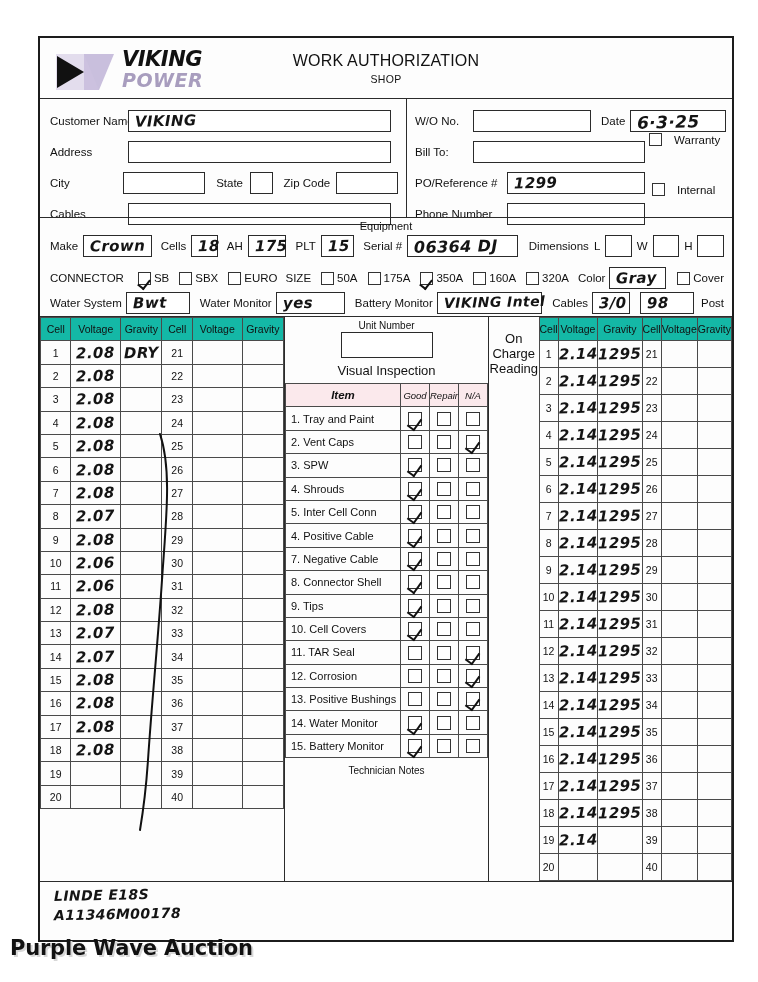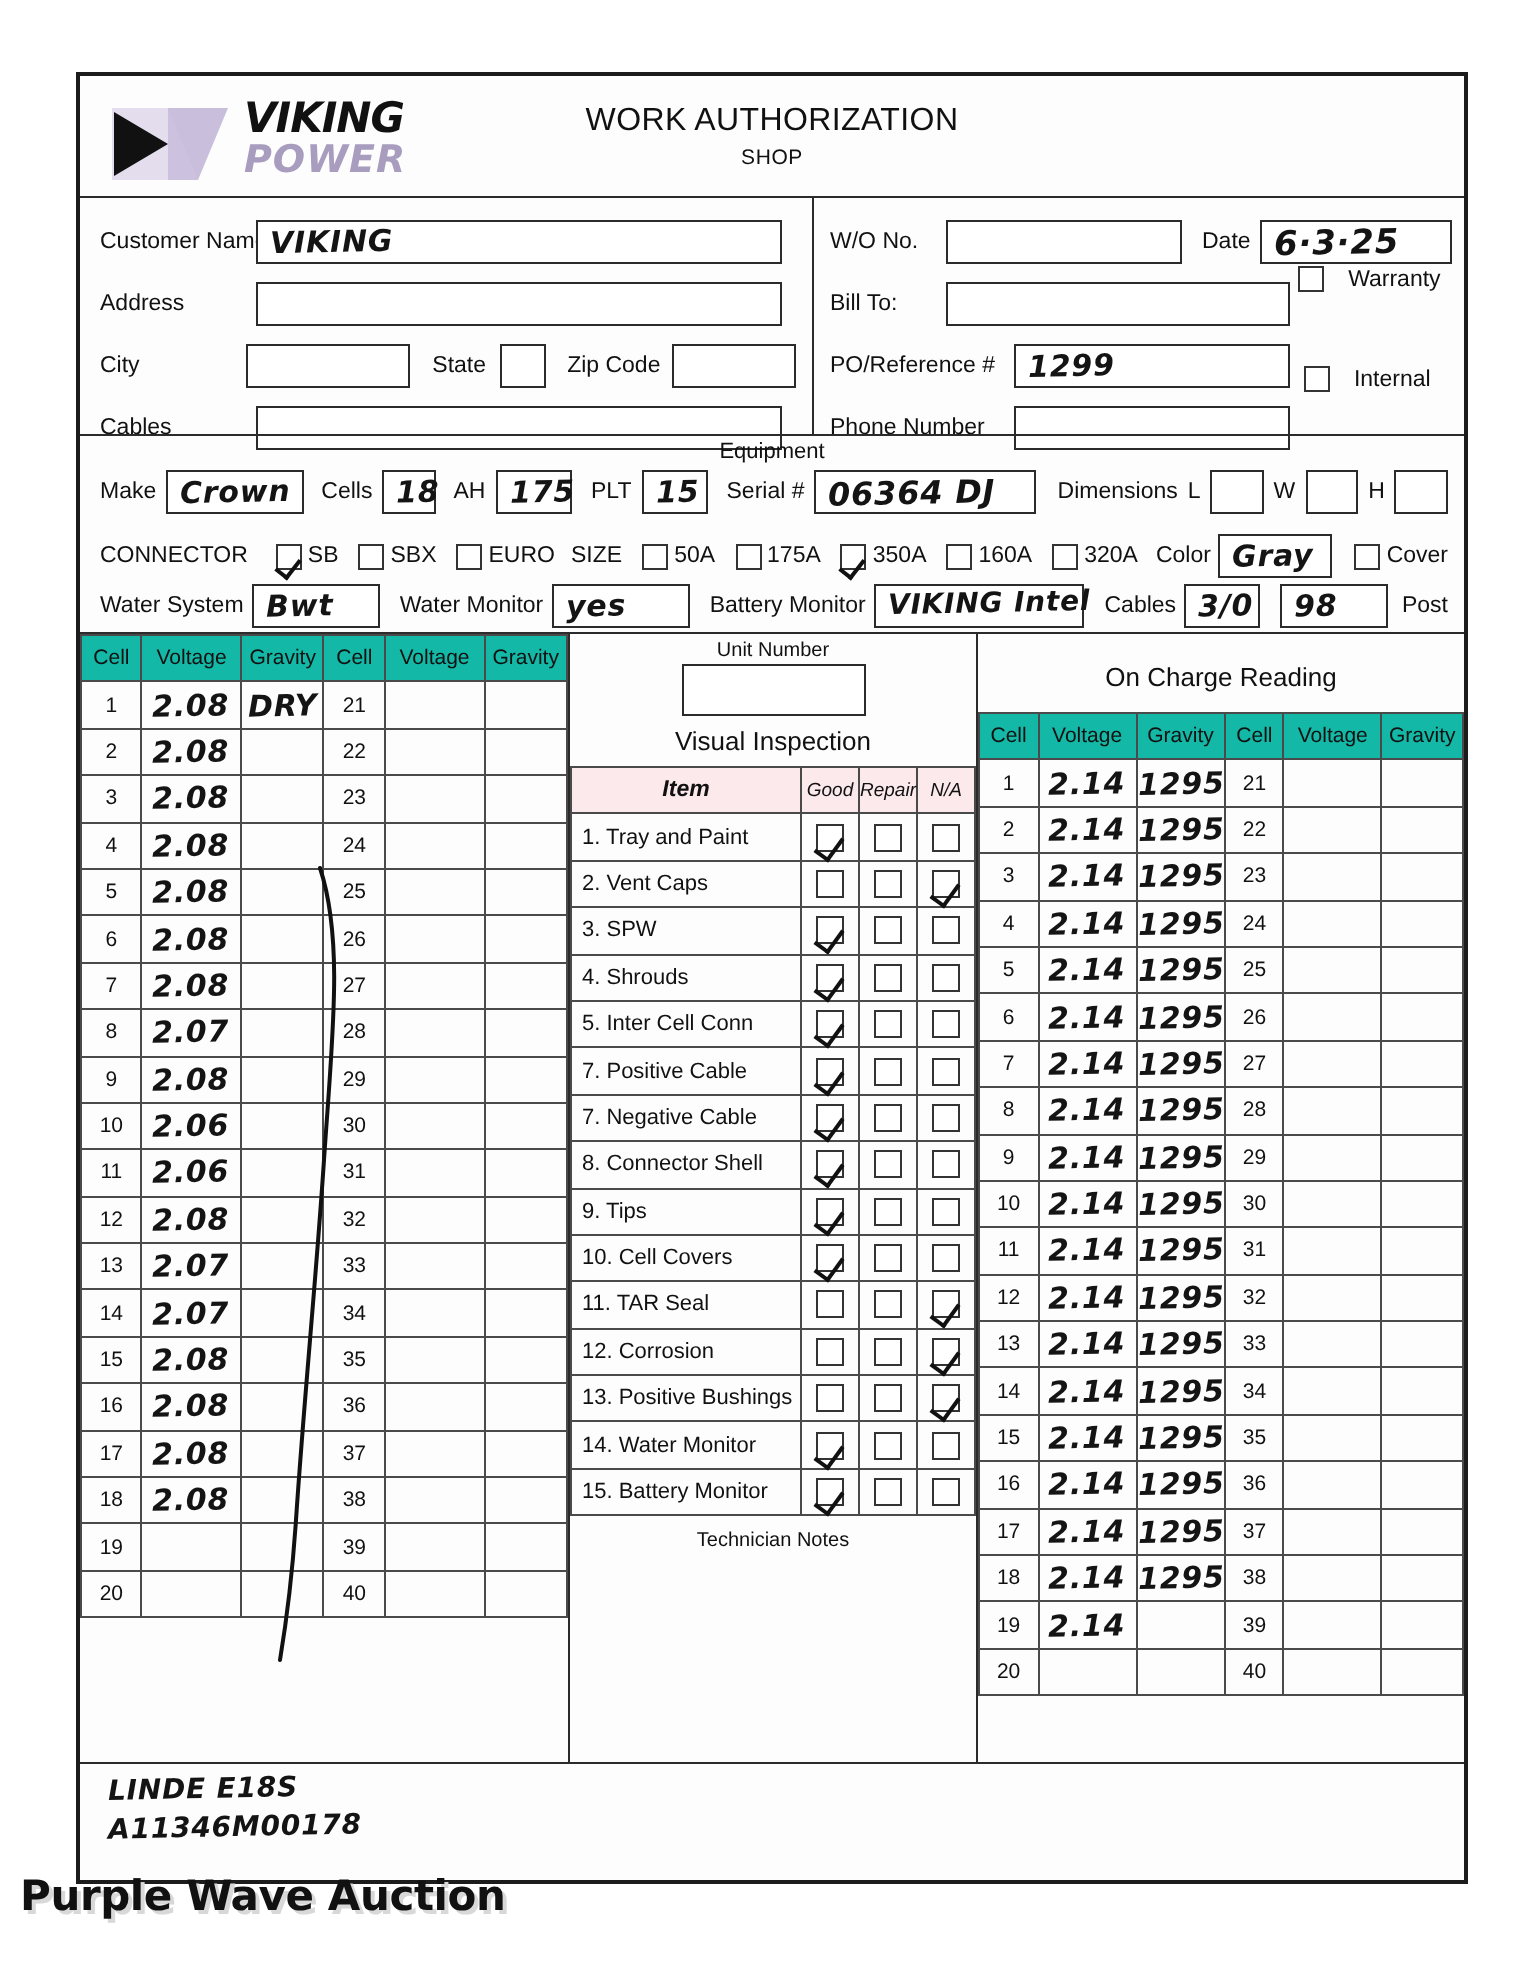--- a/index.html
+++ b/index.html
@@ -58,21 +58,21 @@
   .cb.on:after{content:"";position:absolute;left:1px;top:4px;width:6px;height:10px;
       border-right:2.2px solid #111;border-bottom:2.2px solid #111;
       transform:rotate(38deg);}
   .cbw{display:flex;align-items:center;gap:3px;}
 
   
   #main{flex:1;border-top:1.6px solid #2b2b2b;display:flex;min-height:0;}
   #colL{width:244px;box-sizing:border-box;display:flex;flex-direction:column;}
   #colC{width:205px;border-left:1.6px solid #2b2b2b;border-right:1.6px solid #2b2b2b;
         box-sizing:border-box;display:flex;flex-direction:column;}
-  #colR{flex:1;box-sizing:border-box;display:flex;flex-direction:column;}
+  #colR{flex:1;box-sizing:border-box;display:flex;flex-direction:row;}
   .secttl{text-align:center;font-size:13px;color:#111;padding:14px 0 10px;}
   .unitwrap{text-align:center;padding-top:3px;}
   .unitwrap .ul{font-size:10px;color:#111;}
   .unitwrap .ub{width:92px;height:26px;margin:1px auto 0;}
   .vistl{text-align:center;font-size:13px;color:#111;padding:5px 0 5px;}
 
   table{border-collapse:collapse;width:100%;font-size:10.5px;color:#111;}
   table th,table td{border:1px solid #4a4a4a;padding:0;text-align:center;
     height:23.4px;box-sizing:border-box;}
   table th{font-weight:400;font-size:10.5px;background:#14b8a6;}
@@ -540,21 +540,21 @@
               <td class="mark"><span class="mbox"></span></td>
               <td class="mark"><span class="mbox"></span></td>
             </tr>
             <tr>
               <td class="item">5. Inter Cell Conn</td>
               <td class="mark"><span class="mbox tick"></span></td>
               <td class="mark"><span class="mbox"></span></td>
               <td class="mark"><span class="mbox"></span></td>
             </tr>
             <tr>
-              <td class="item">7. Positive Cable</td>
+              <td class="item">4. Positive Cable</td>
               <td class="mark"><span class="mbox tick"></span></td>
               <td class="mark"><span class="mbox"></span></td>
               <td class="mark"><span class="mbox"></span></td>
             </tr>
             <tr>
               <td class="item">7. Negative Cable</td>
               <td class="mark"><span class="mbox tick"></span></td>
               <td class="mark"><span class="mbox"></span></td>
               <td class="mark"><span class="mbox"></span></td>
             </tr>

